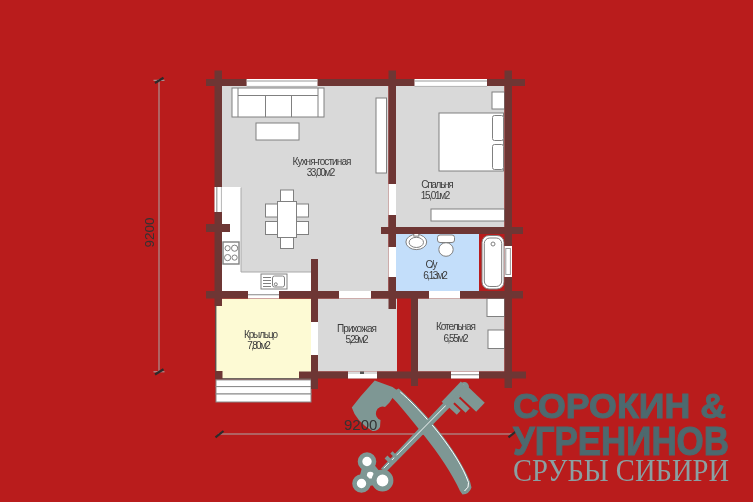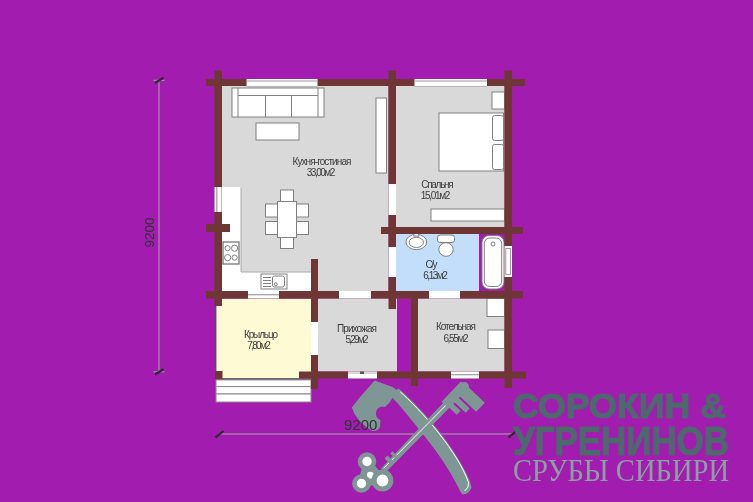--- a/index.html
+++ b/index.html
@@ -1,16 +1,16 @@
 <!DOCTYPE html>
 <html><head>
 <meta charset="utf-8">
 <style>
   html,body{margin:0;padding:0;background:#ffffff;}
-  #stage{position:relative;width:753px;height:502px;overflow:hidden;background:#a21caf;}
+  #stage{position:relative;width:753px;height:502px;overflow:hidden;background:#b91c1c;}
   svg text{font-family:"Liberation Sans",sans-serif;}
 </style>
 </head>
 <body>
 
 <div id="stage">
 <svg width="753" height="502" viewBox="0 0 753 502" xmlns="http://www.w3.org/2000/svg">
 
 <rect x="222" y="86" width="166.5" height="205" fill="#d9d9d9"></rect>
 

